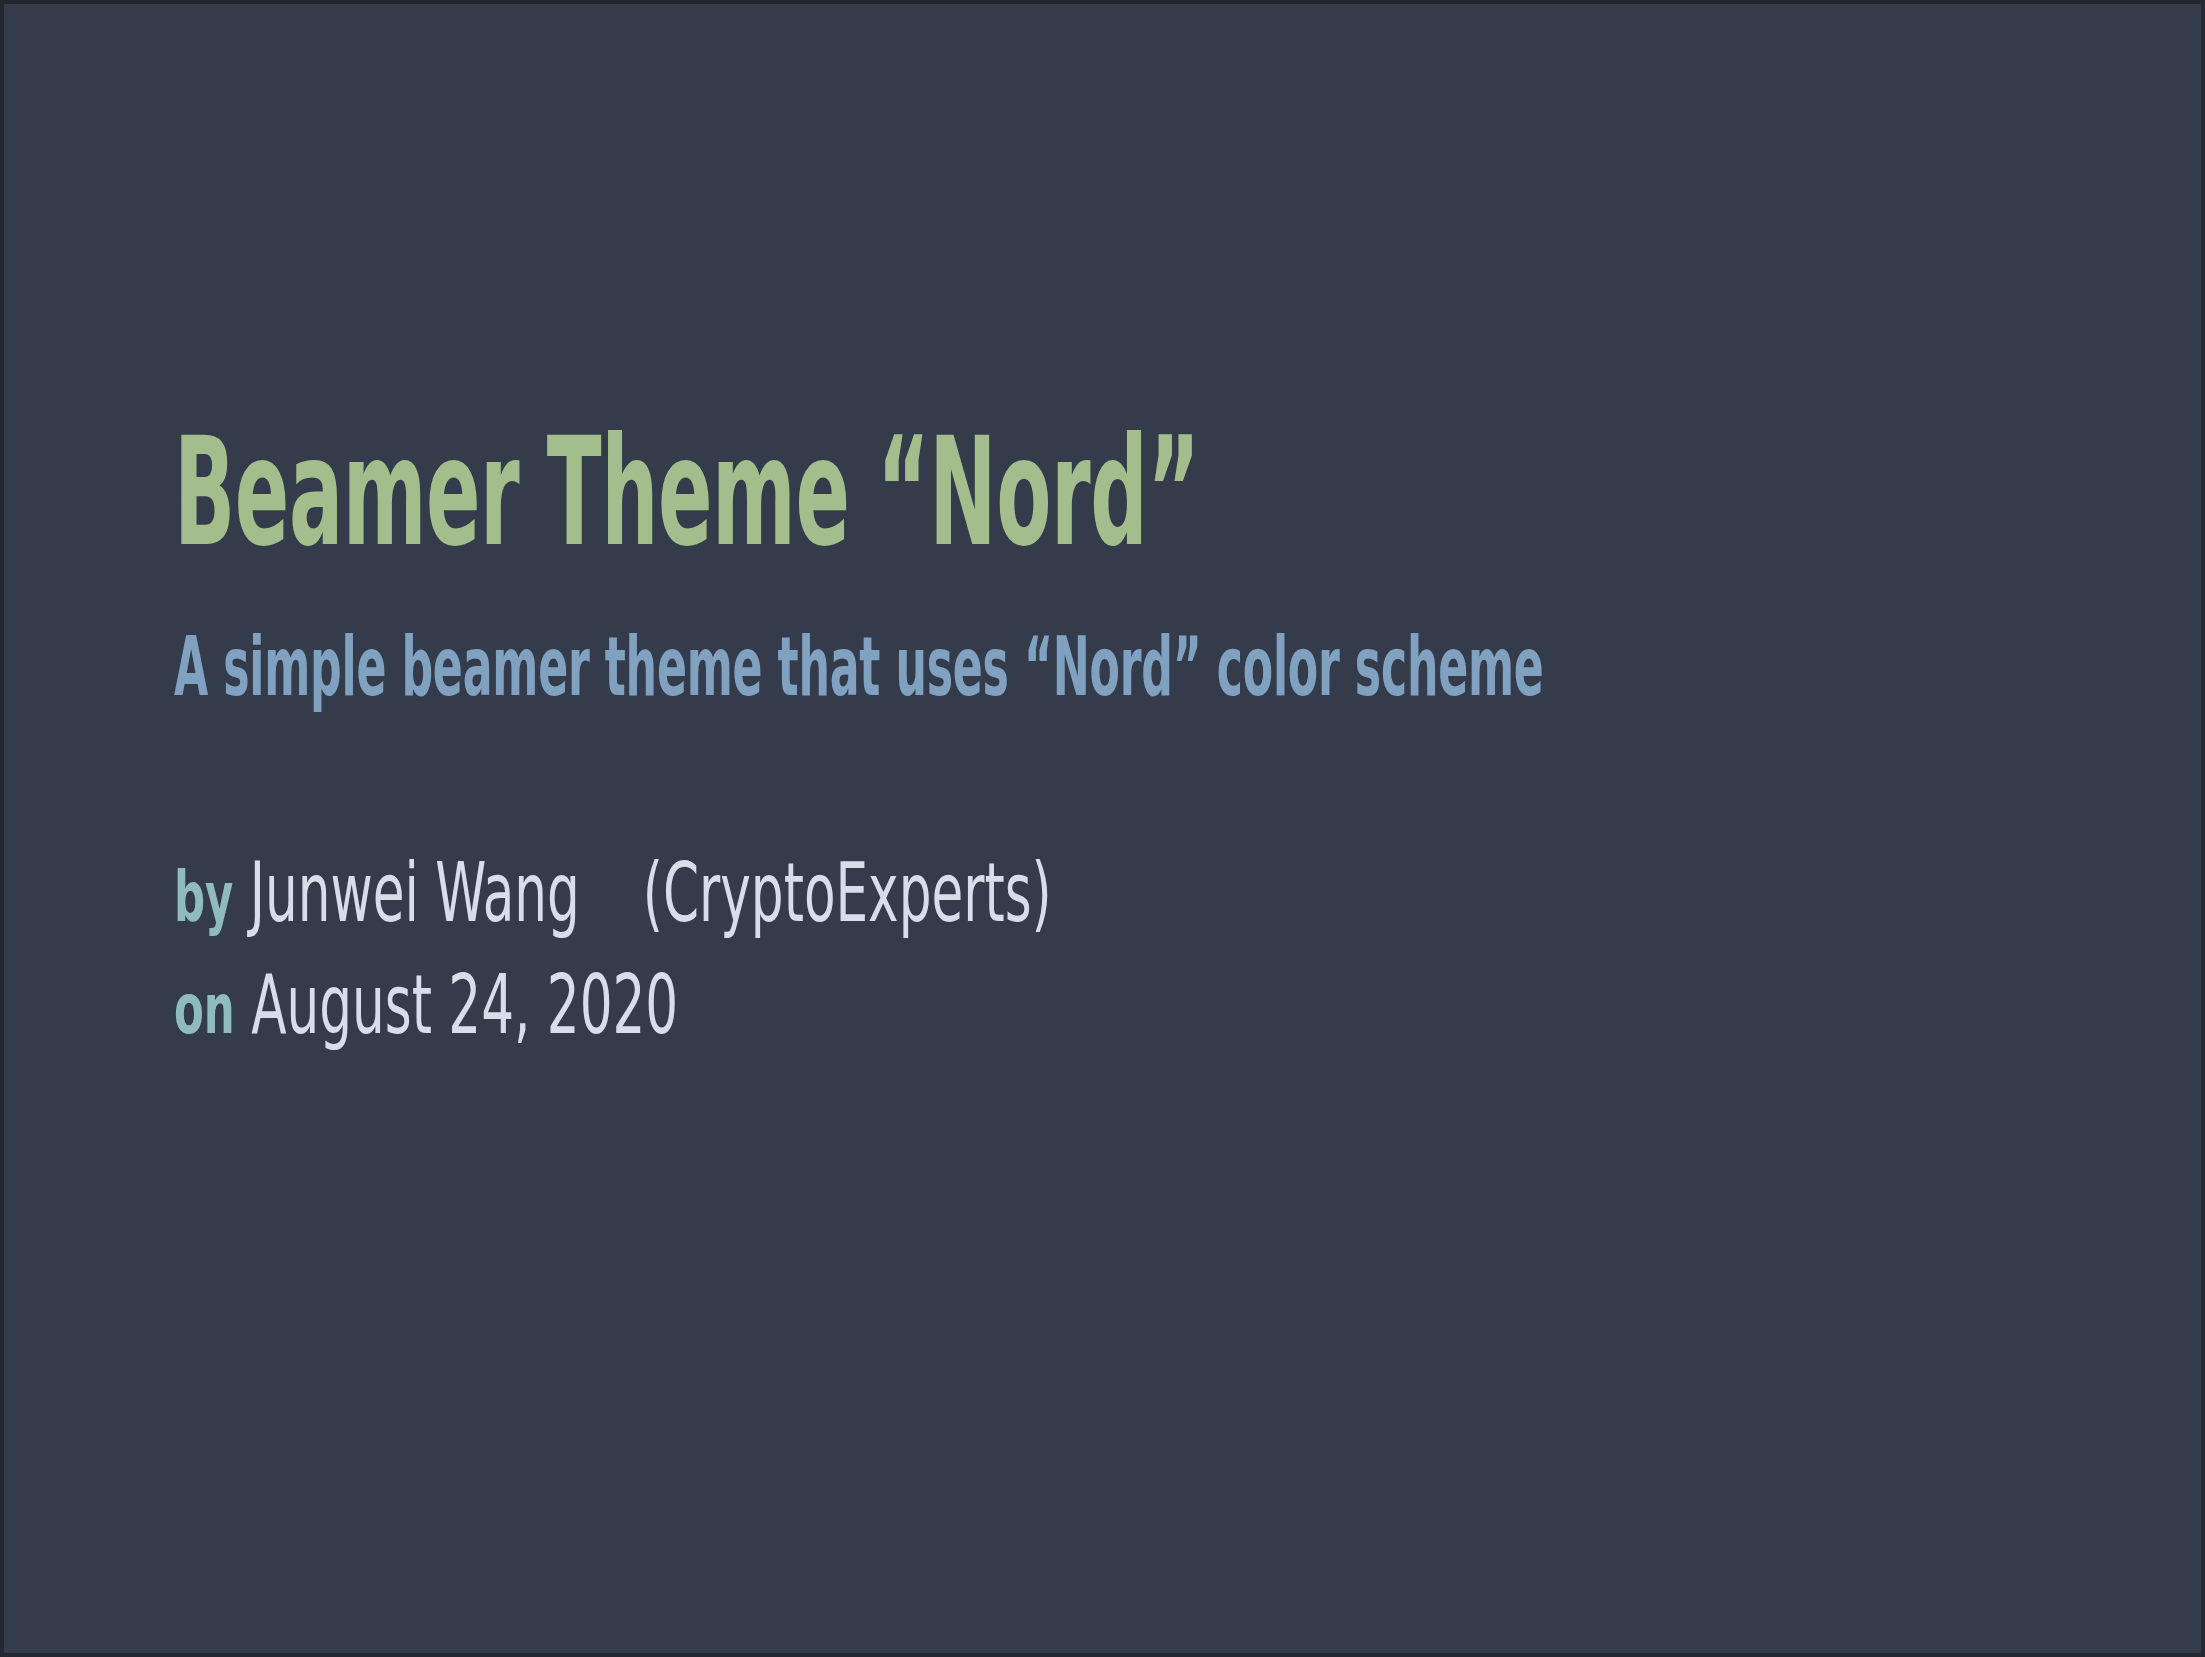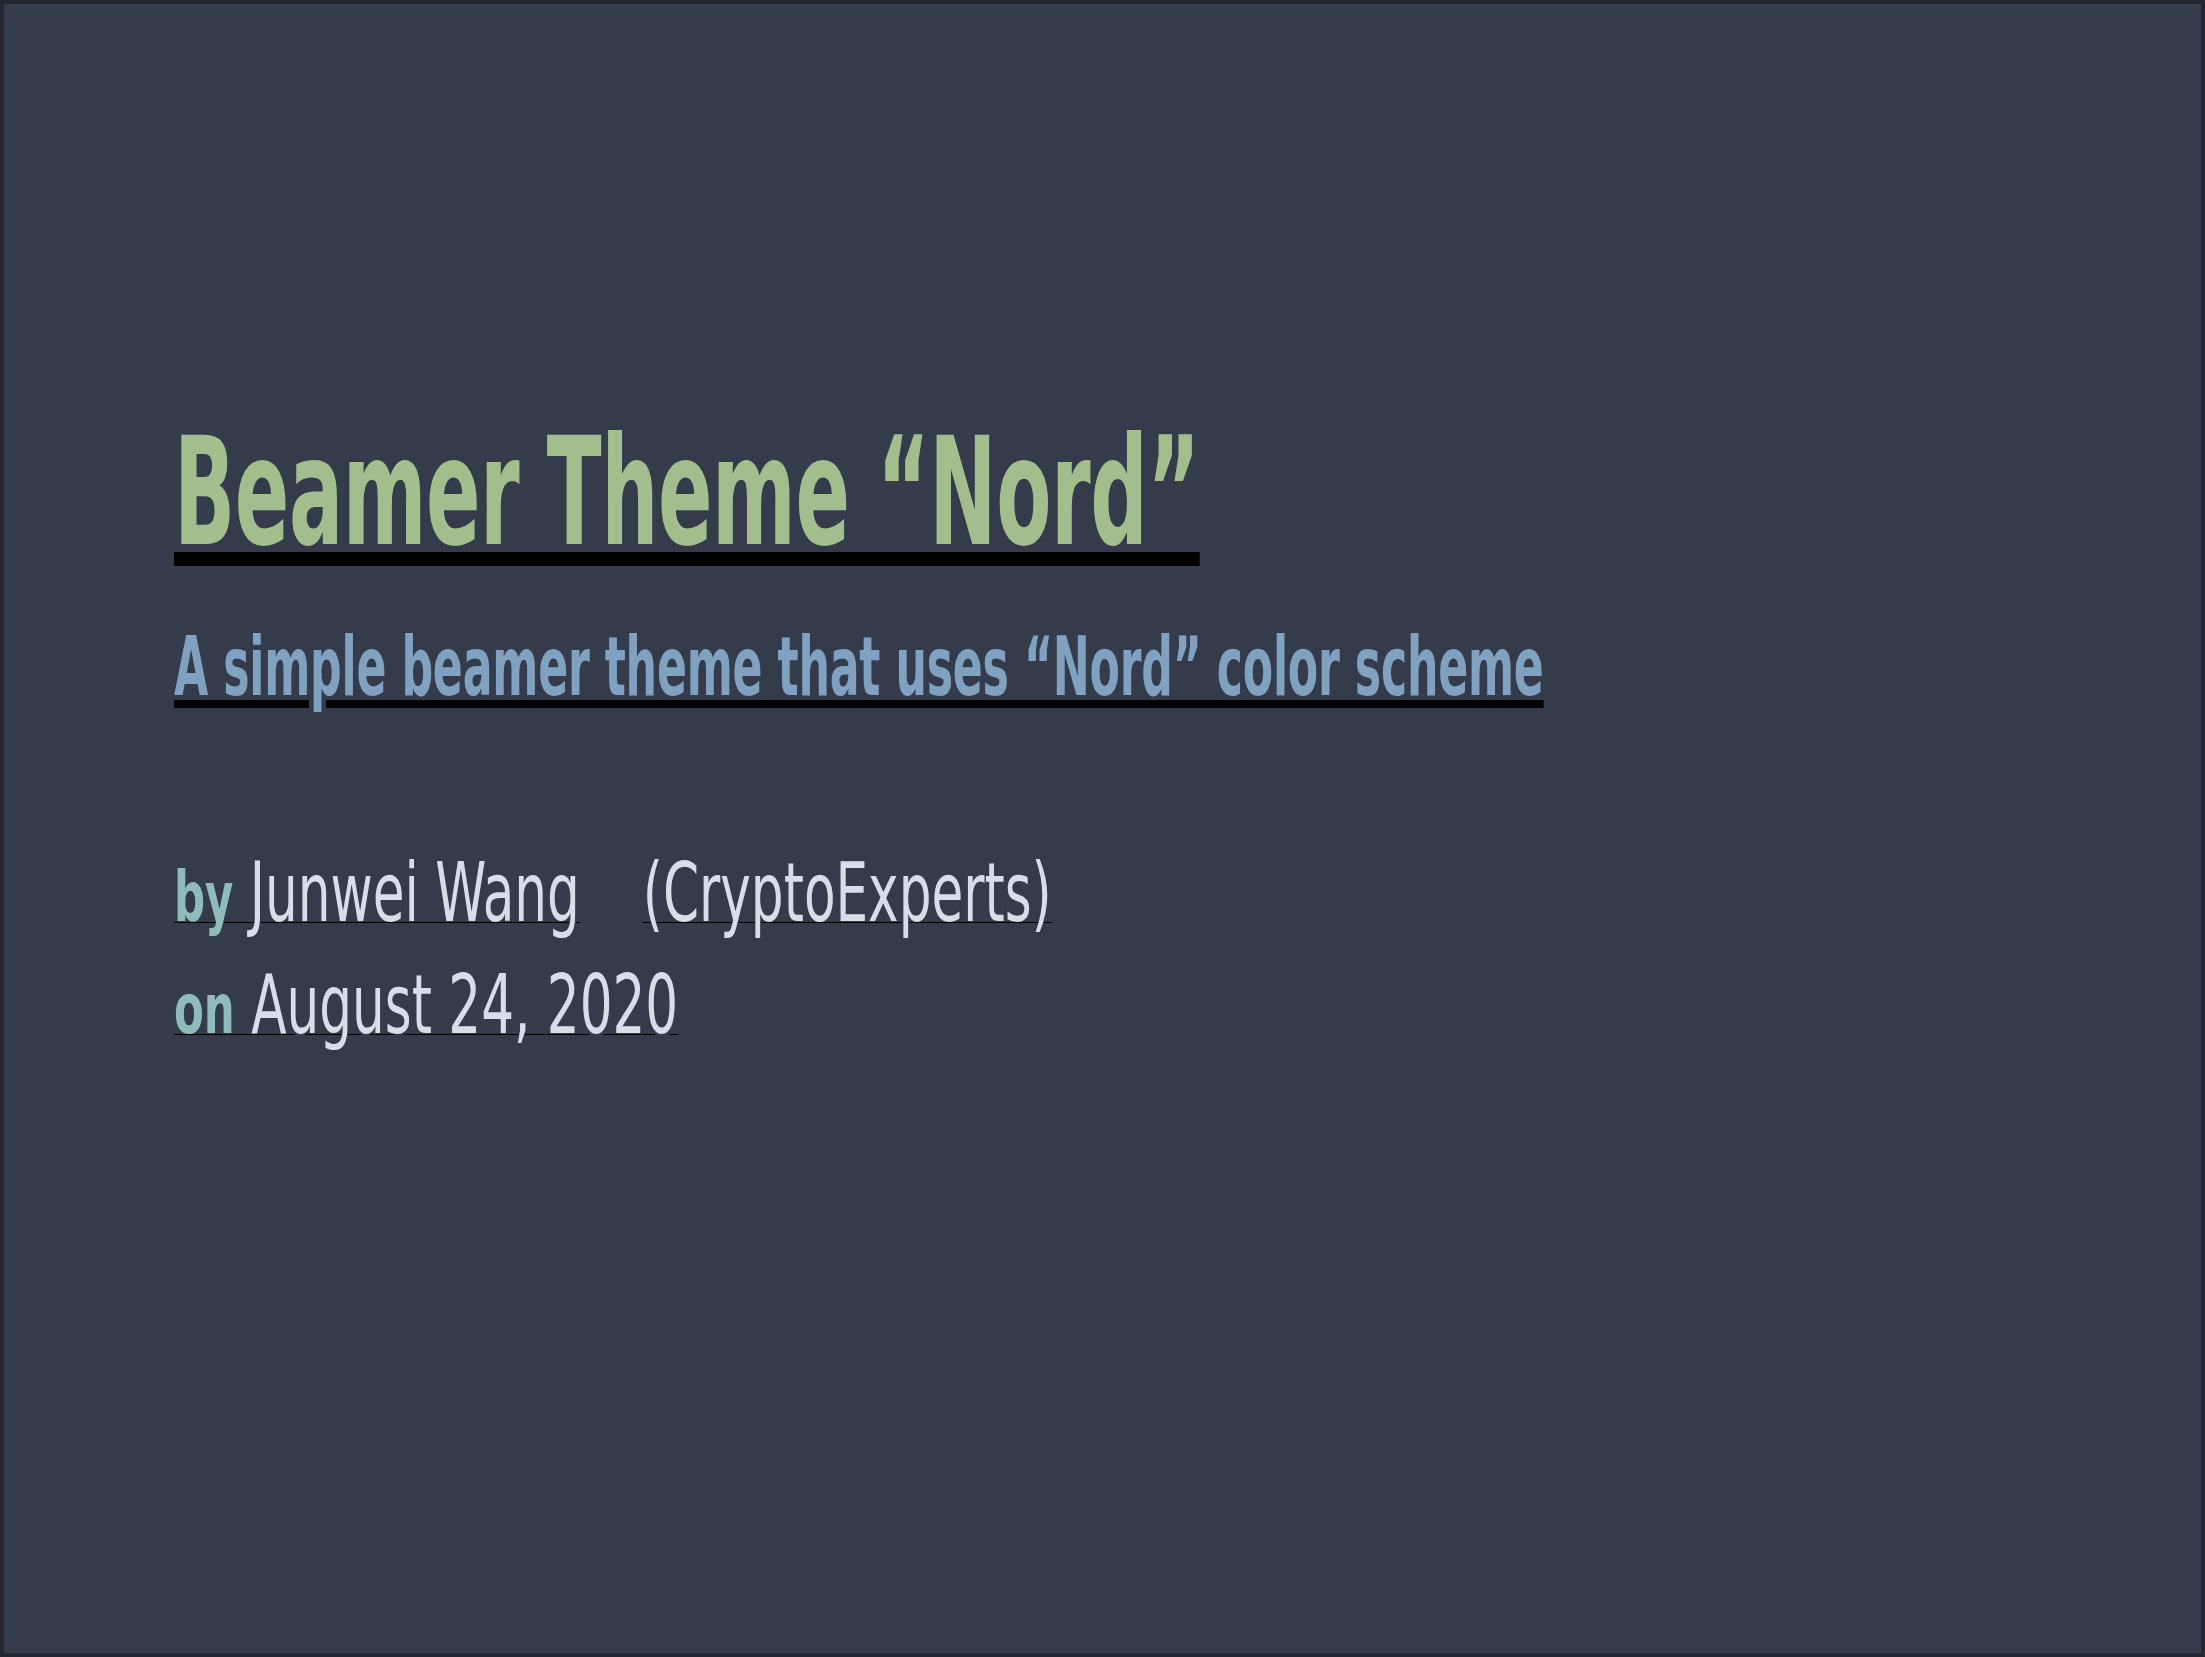--- a/index.html
+++ b/index.html
@@ -28,21 +28,20 @@
     border-right: 4.1px solid #23272f;
     border-bottom: 4.9px solid #23272f;
     overflow: hidden;
   }
 
   #titlepage {
     position: absolute;
     left: 170px;
     top: 414px;
     width: 1887px;
-    text-decoration: underline;
   }
 
   
   .title {
     color: #A3BE8C;
     font-family: "DejaVu Sans Condensed", "Liberation Sans Narrow", "Liberation Sans", sans-serif;
     font-weight: 700;
     font-size: 149px;
     line-height: 1.0;
     letter-spacing: -0.8px;

